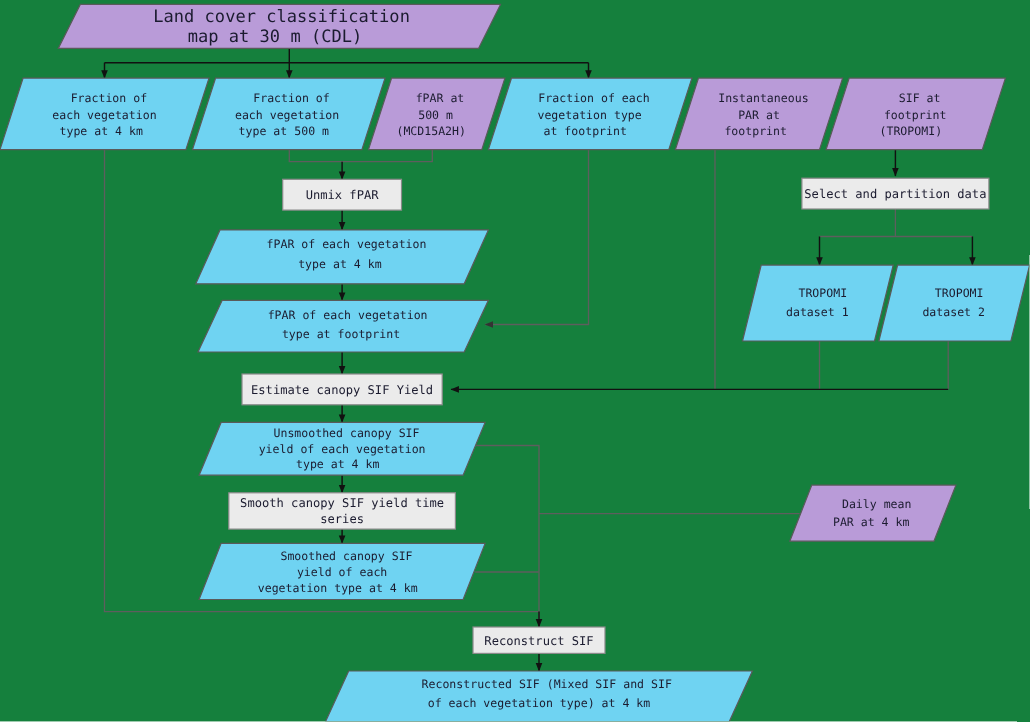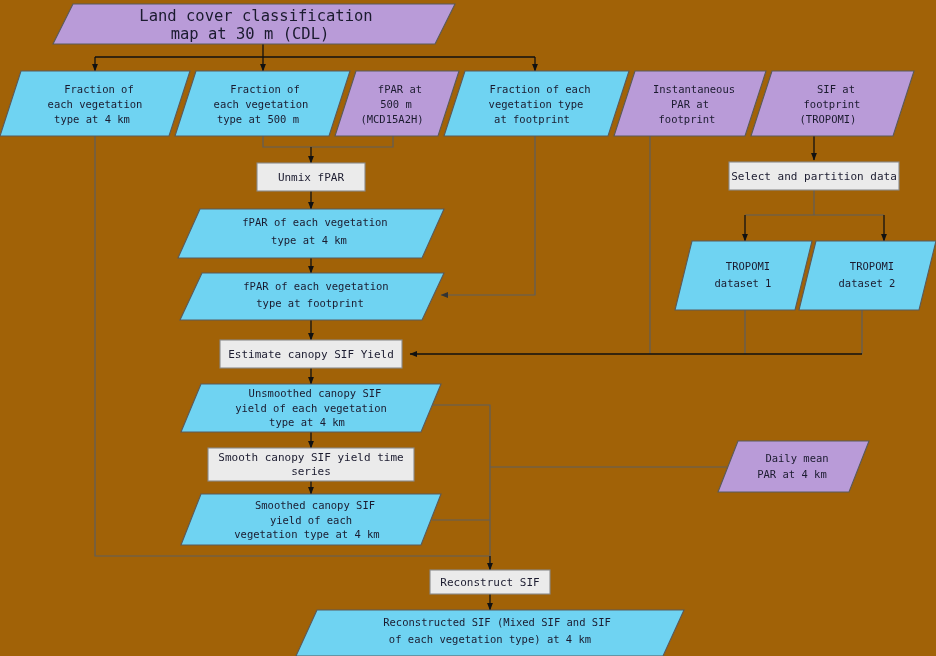--- a/index.html
+++ b/index.html
@@ -8,21 +8,21 @@
     background: #ffffff;
   }
   body {
     font-family: "DejaVu Sans Mono", "Liberation Mono", monospace;
   }
   #flow-root {
     position: relative;
     width: 936px;
     height: 656px;
     overflow: hidden;
-    background: #a16207;
+    background: #15803d;
   }
   svg#flow-svg {
     display: block;
     width: 936px;
     height: 656px;
   }
   .node-text {
     font-family: "DejaVu Sans Mono", "Liberation Mono", monospace;
     fill: #1b1b2f;
     text-anchor: middle;

